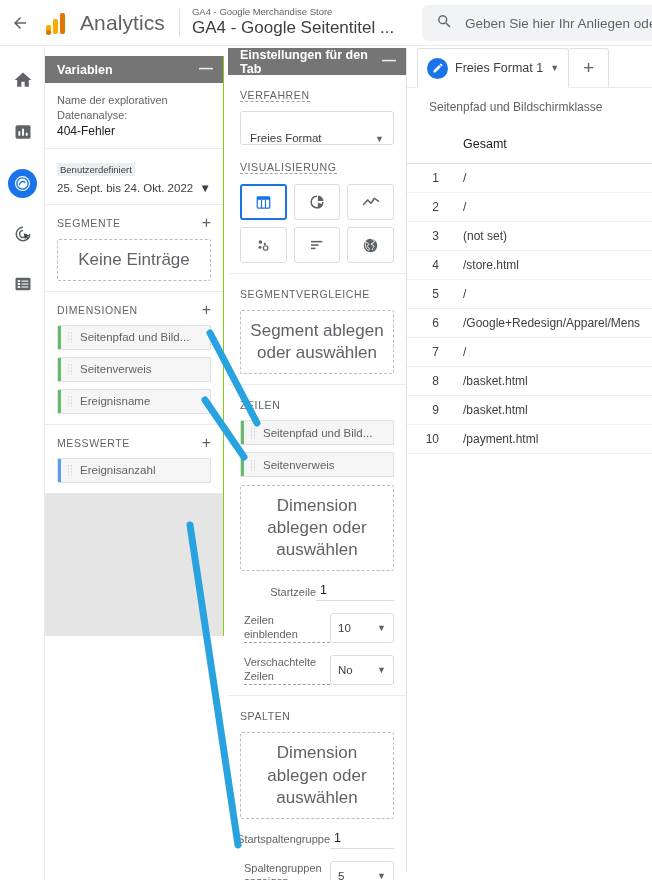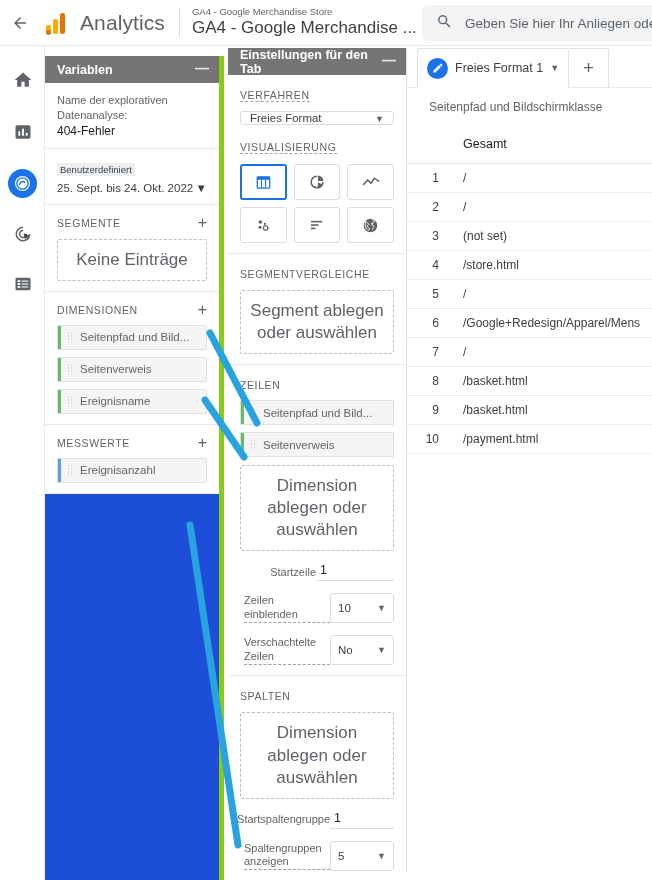--- a/index.html
+++ b/index.html
@@ -59,22 +59,22 @@
   
   .panel-head {
     background:#757575; color:#fff; height:27px;
     display:flex; align-items:center; justify-content:space-between;
     padding:0 10px 0 12px;
     font-size:12.5px; font-weight:700;
   }
   .minus { font-size:14px; color:#e8e8e8; line-height:1; padding-bottom:3px; }
 
   .panel-vars {
-    position:absolute; left:45px; top:56px; width:179px; height:824px;
-    background:#1d4ed8; border-right:5px solid #84cc16;
+    position:absolute; left:45px; top:56px; width:179px; height:580px;
+    background:#e5e5e5; border-right:1px solid #84cc16;
   }
   .panel-settings {
     position:absolute; left:228px; top:48px; width:179px; height:824px;
     background:#fff; border-right:1px solid #e0e0e0;
   }
   .panel-body { background:#fff; }
 
   .sect { padding:10px 12px 10px 12px; border-bottom:1px solid #e8eaed; }
   .sect-noline { padding:10px 12px 10px 12px; }
   .lbl-small { font-size:11px; color:#5f6368; line-height:1.35; }
@@ -104,21 +104,21 @@
   .grip {
     position:absolute; left:9px; top:50%; transform:translateY(-50%);
     width:5px; height:11px;
     background-image: radial-gradient(#bdbdbd 43%, transparent 44%);
     background-size: 3px 3px;
   }
 
   .dotted-lbl { border-bottom:1px dashed #9aa0a6; display:inline; }
 
   .select {
-    border:1px solid #dadce0; border-radius:3px; height:14px;
+    border:1px solid #dadce0; border-radius:3px; height:34px;
     display:flex; align-items:flex-end; justify-content:space-between;
     padding:0 9px; font-size:11.5px; color:#3c4043; margin-top:8px; background:#fff;
   }
   .viz-grid { display:grid; grid-template-columns:repeat(3,1fr); gap:7px; margin-top:9px; }
   .viz-cell {
     height:36px; border:1px solid #dadce0; border-radius:3px;
     display:flex; align-items:center; justify-content:center; background:#fff; cursor:pointer;
   }
   .viz-cell.sel { border:2px solid #1a73e8; }
 
@@ -180,21 +180,21 @@
     <div class="ga-logo">
       <span class="b3"></span>
         <span class="b2"></span>
         <span class="b1"></span>
         <span class="ga-dot"></span>
     </div>
     <div class="analytics-word">Analytics</div>
     <div class="vdiv"></div>
     <div class="prop-block">
       <div class="prop-sub">GA4 - Google Merchandise Store</div>
-      <div class="prop-title">GA4 - Google Merchandise ...</div>
+      <div class="prop-title">GA4 - Google Seitentitel ...</div>
     </div>
     <div class="searchbar">
       <span class="search-ico">
         <svg width="17" height="17" viewBox="0 0 24 24">
           <path d="M15.5 14h-.79l-.28-.27a6.5 6.5 0 1 0-.7.7l.27.28v.79l5 4.99L20.49 19l-4.99-5zm-6 0A4.5 4.5 0 1 1 14 9.5 4.5 4.5 0 0 1 9.5 14z" fill="#5f6368"></path>
         </svg>
       </span>
       <span class="search-ph">Geben Sie hier Ihr Anliegen ode</span>
     </div>
   </div>

